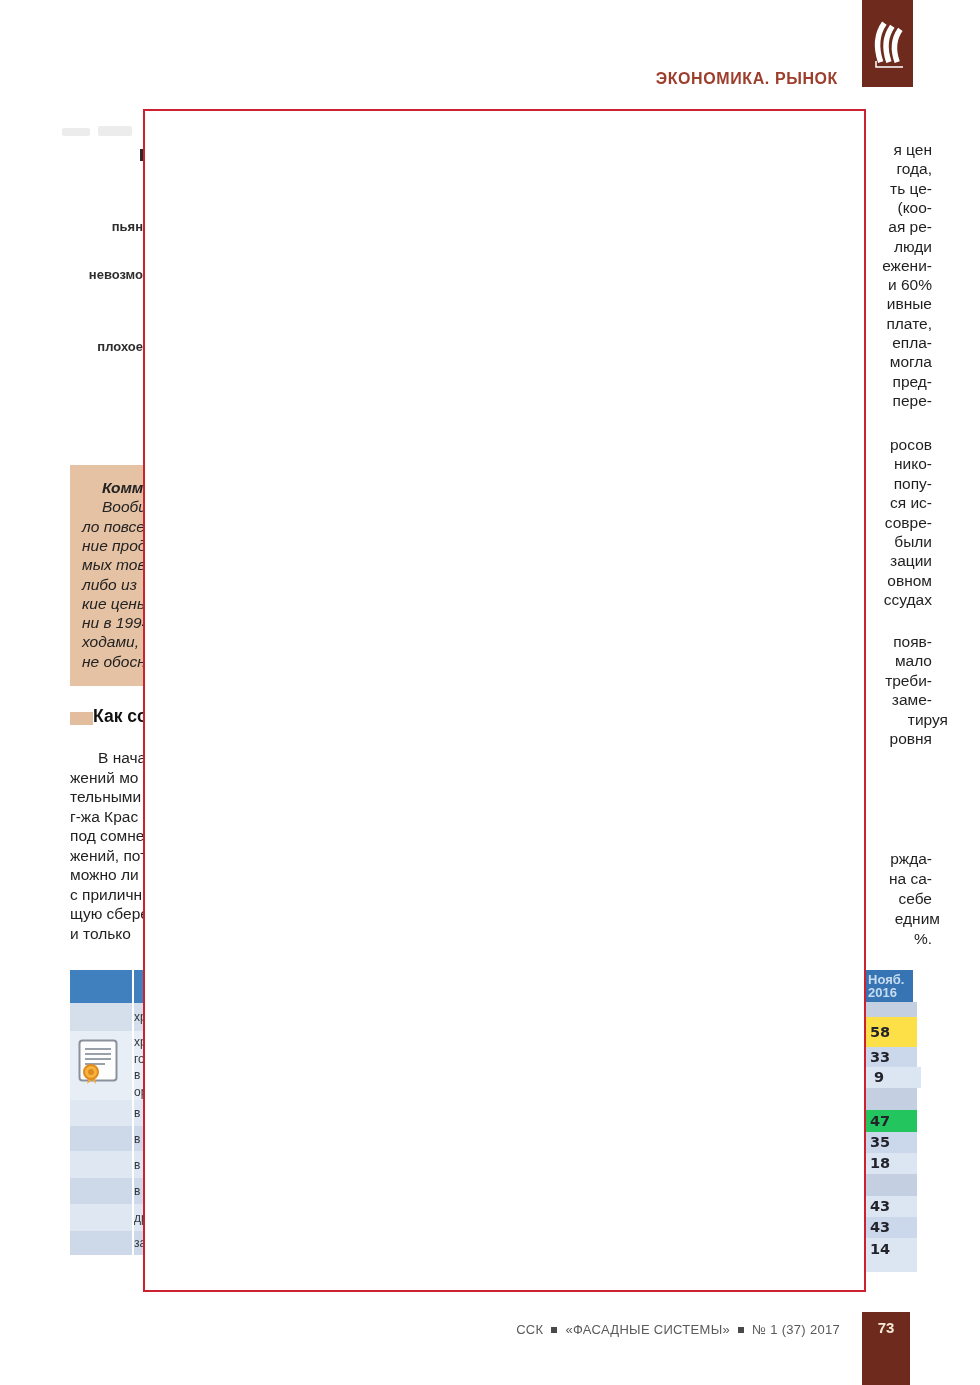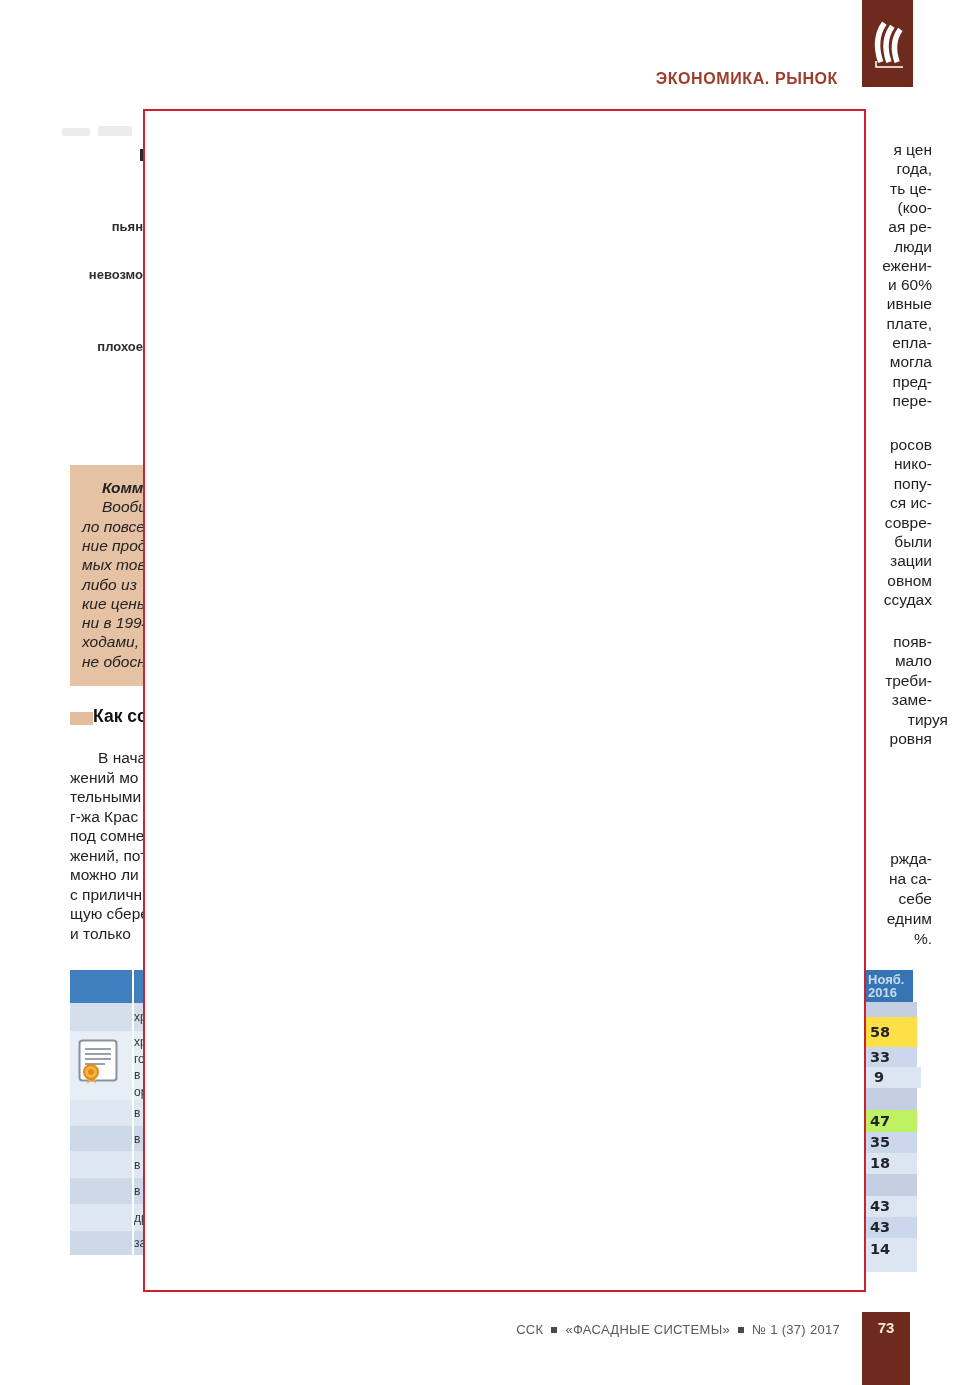--- a/index.html
+++ b/index.html
@@ -124,21 +124,21 @@
       <div class="frag r" style="right: 48px; top: 590.2px;">ссудах</div>
       <div class="frag r" style="right: 48px; top: 632px;">появ-</div>
       <div class="frag r" style="right: 48px; top: 651.4px;">мало</div>
       <div class="frag r" style="right: 48px; top: 670.8px;">треби-</div>
       <div class="frag r" style="right: 48px; top: 690.2px;">заме-</div>
       <div class="frag r" style="right: 32px; top: 709.6px; text-align: center;">тируя</div>
       <div class="frag r" style="right: 48px; top: 729px;">ровня</div>
       <div class="frag r" style="right: 48px; top: 849px;">ржда-</div>
       <div class="frag r" style="right: 48px; top: 869px;">на са-</div>
       <div class="frag r" style="right: 48px; top: 889px;">себе</div>
-      <div class="frag r" style="right: 48px; top: 909px;">едним</div>
+      <div class="frag r" style="right: 40px; top: 909px;">едним</div>
       <div class="frag r" style="right: 48px; top: 929px;">%.</div>
     </div>
 
   <div class="tbl-left" id="tbl-left">
     <div class="hd"></div>
     <div class="grid"></div>
   <div class="row" style="top: 33px; height: 28px; background: rgb(213, 223, 235);">
         <div class="row-label" style="top: 7px;">хр</div>
       </div>
       <div class="row" style="top: 61px; height: 69px; background: rgb(232, 238, 246);">
@@ -182,21 +182,21 @@
   <div class="vals" id="vals">
     <div class="hd">
       <div>Нояб.</div>
       <div>2016</div>
     </div>
   <div class="band" style="top: 32px; height: 15px; line-height: 15px; background: rgb(196, 207, 226); padding-left: 4px;"></div>
       <div class="band" style="top: 47px; height: 30px; line-height: 30px; background: #fde047; padding-left: 4px;">58</div>
       <div class="band" style="top: 77px; height: 20px; line-height: 20px; background: rgb(203, 215, 234); padding-left: 4px;">33</div>
       <div class="band" style="top: 97px; height: 21px; line-height: 21px; background: rgb(220, 230, 242); padding-left: 8px;">9</div>
       <div class="band" style="top: 118px; height: 22px; line-height: 22px; background: rgb(196, 207, 226); padding-left: 4px;"></div>
-      <div class="band" style="top: 140px; height: 34px; line-height: 22px; background: #bef264; padding-left: 4px;">47</div>
+      <div class="band" style="top: 140px; height: 34px; line-height: 22px; background: #22c55e; padding-left: 4px;">47</div>
       <div class="band" style="top: 162px; height: 21px; line-height: 21px; background: rgb(203, 215, 234); padding-left: 4px;">35</div>
       <div class="band" style="top: 183px; height: 35px; line-height: 21px; background: rgb(220, 230, 242); padding-left: 4px;">18</div>
       <div class="band" style="top: 204px; height: 22px; line-height: 22px; background: rgb(196, 207, 226); padding-left: 4px;"></div>
       <div class="band" style="top: 226px; height: 21px; line-height: 21px; background: rgb(220, 230, 242); padding-left: 4px;">43</div>
       <div class="band" style="top: 247px; height: 21px; line-height: 21px; background: rgb(203, 215, 234); padding-left: 4px;">43</div>
       <div class="band" style="top: 268px; height: 34px; line-height: 22px; background: rgb(220, 230, 242); padding-left: 4px;">14</div>
     </div>
 
   <div class="overlay"></div>
 

